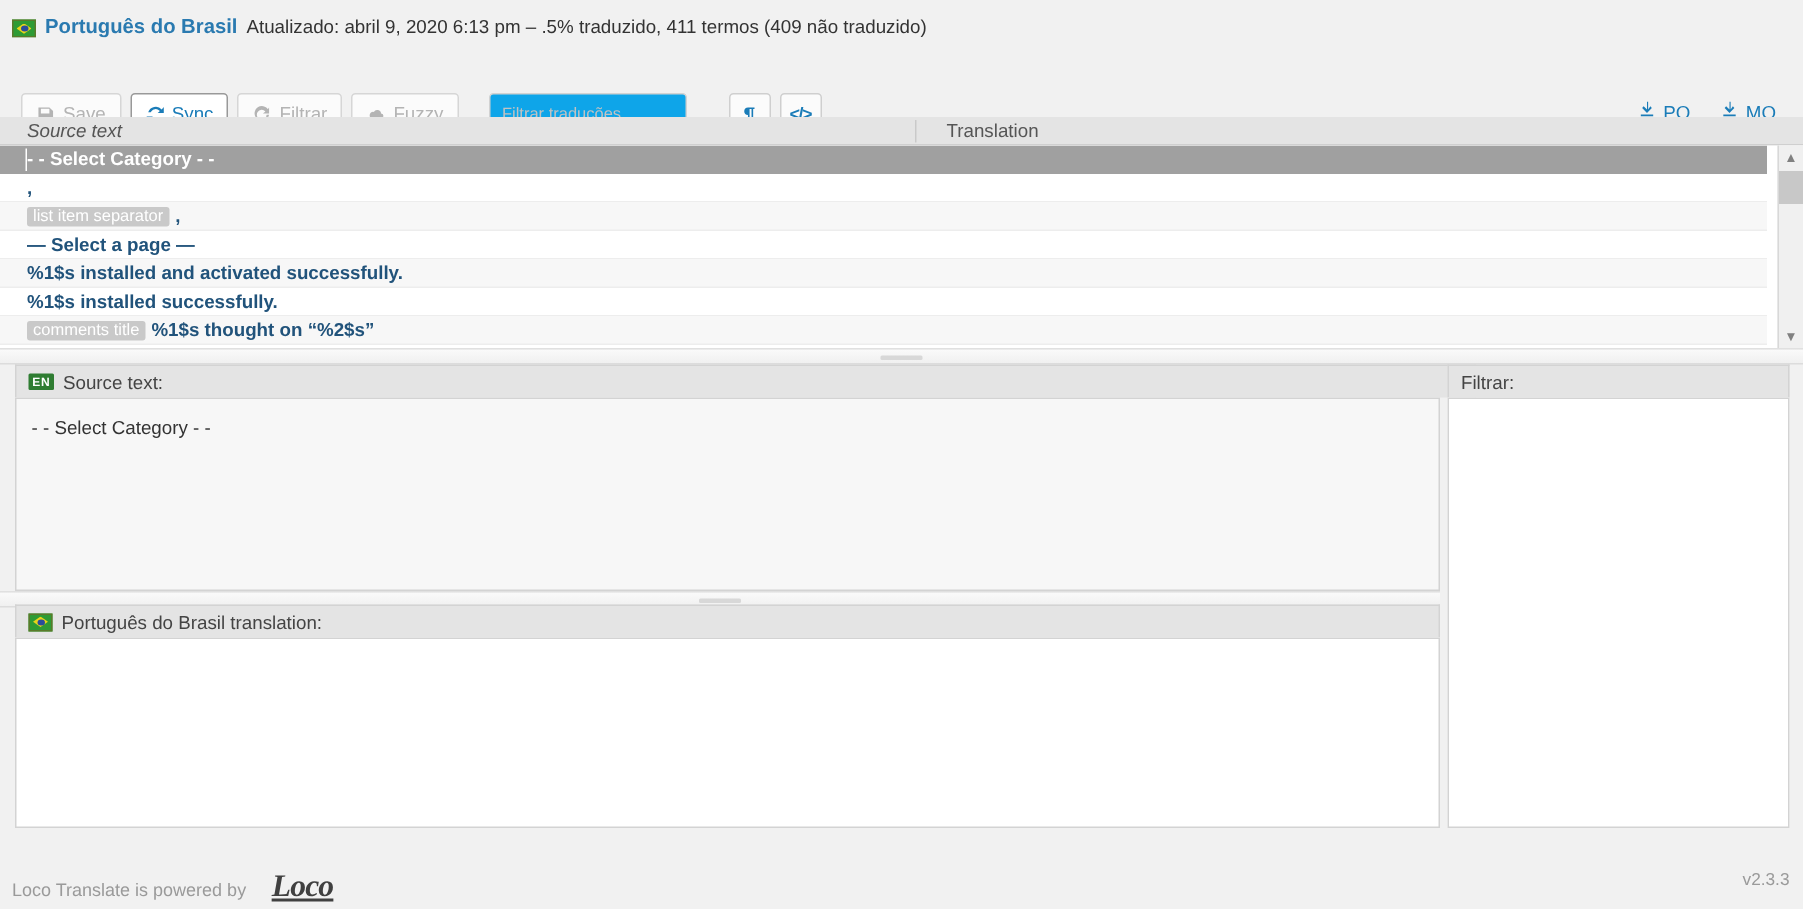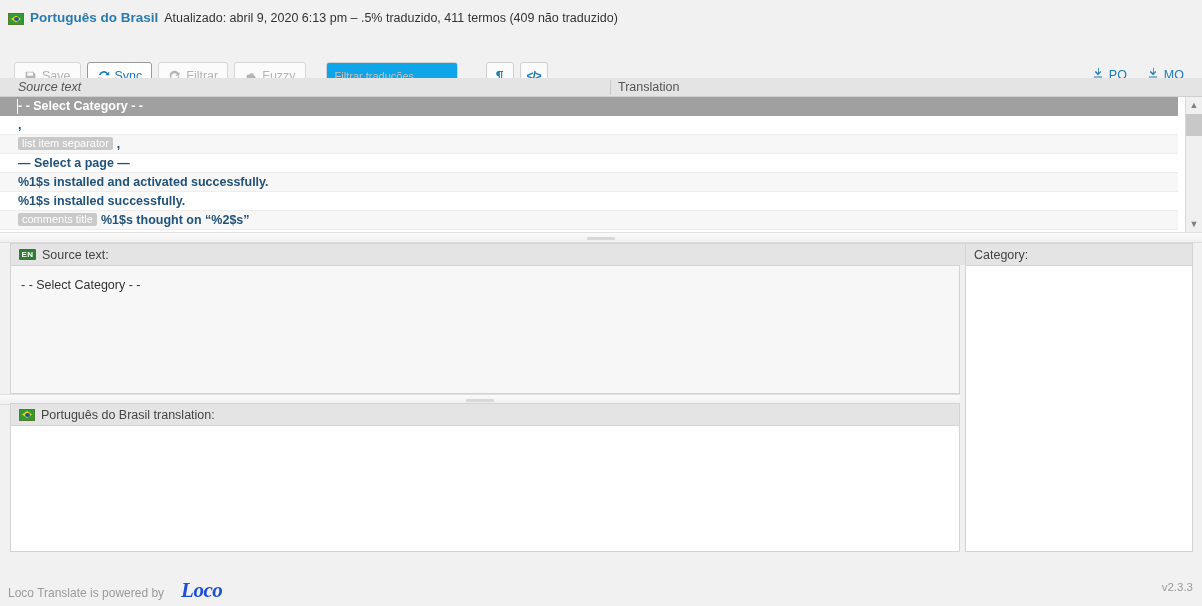--- a/index.html
+++ b/index.html
@@ -171,21 +171,21 @@
     border-bottom: 1px solid #cfcfcf;
     box-sizing: border-box;
   }
   .col-head .ch {
     position: absolute;
     top: 2px;
     font-size: 12.5px;
     color: #555;
   }
   .ch-source { left: 18px; font-style: italic; }
-  .ch-trans  { left: 610px; border-left: 1px solid #c9c9c9; padding-left: 7px; height: 15px; }
+  .ch-trans  { left: 610px; border-left: 1px solid #c9c9c9; padding-left: 20px; height: 15px; }
 
   
   .list-wrap {
     position: absolute;
     left: 0; top: 97px;
     width: 1202px;
     height: 135px;
     background: #fff;
     overflow: hidden;
   }
@@ -380,23 +380,24 @@
     align-items: baseline;
     gap: 17px;
     color: #9a9a9a;
     font-size: 12px;
   }
   .loco-logo {
     font-family: "Liberation Serif", serif;
     font-style: italic;
     font-weight: bold;
     font-size: 21px;
-    color: #1d4ed8;
+    color: #404040;
     line-height: 1;
     letter-spacing: -0.5px;
+    text-decoration: underline;
   }
   .version {
     position: absolute;
     right: 9px; top: 16px;
     color: #9a9a9a;
     font-size: 11.5px;
   }
 </style>
 </head>
 <body>
@@ -516,21 +517,21 @@
     <div class="grip"></div>
   </div>
 
   <div class="pane-head tr-head">
     <span class="flag"></span>
     <span>Português do Brasil translation:</span>
   </div>
   <textarea class="tr-box" style=""></textarea>
 
   <div class="pane-head cm-head">
-    <span>Category:</span>
+    <span>Filtrar:</span>
   </div>
   <textarea class="cm-box" style=""></textarea>
 
   <div class="footer">
     <div class="credit">
       <span>Loco Translate is powered by</span>
       <span class="loco-logo">Loco</span>
     </div>
     <div class="version">v2.3.3</div>
   </div>

